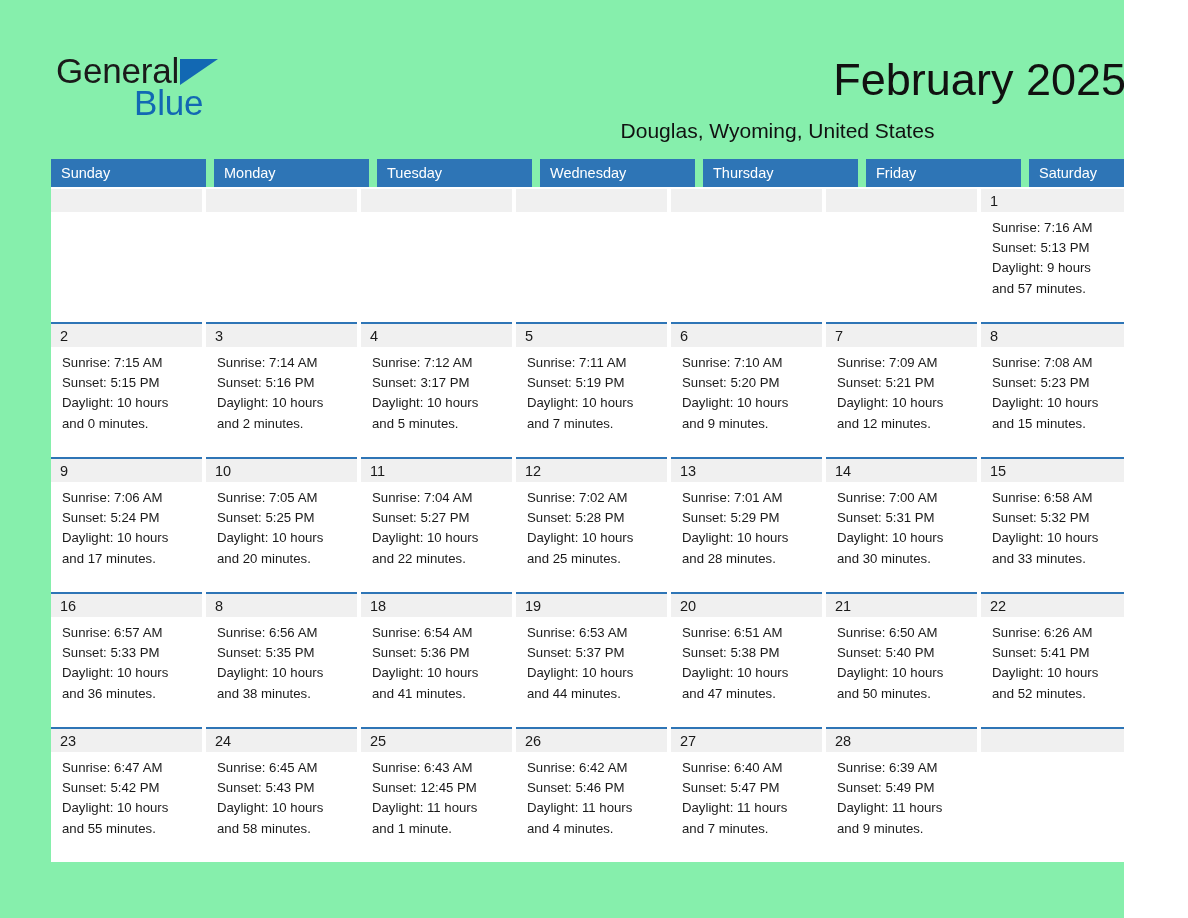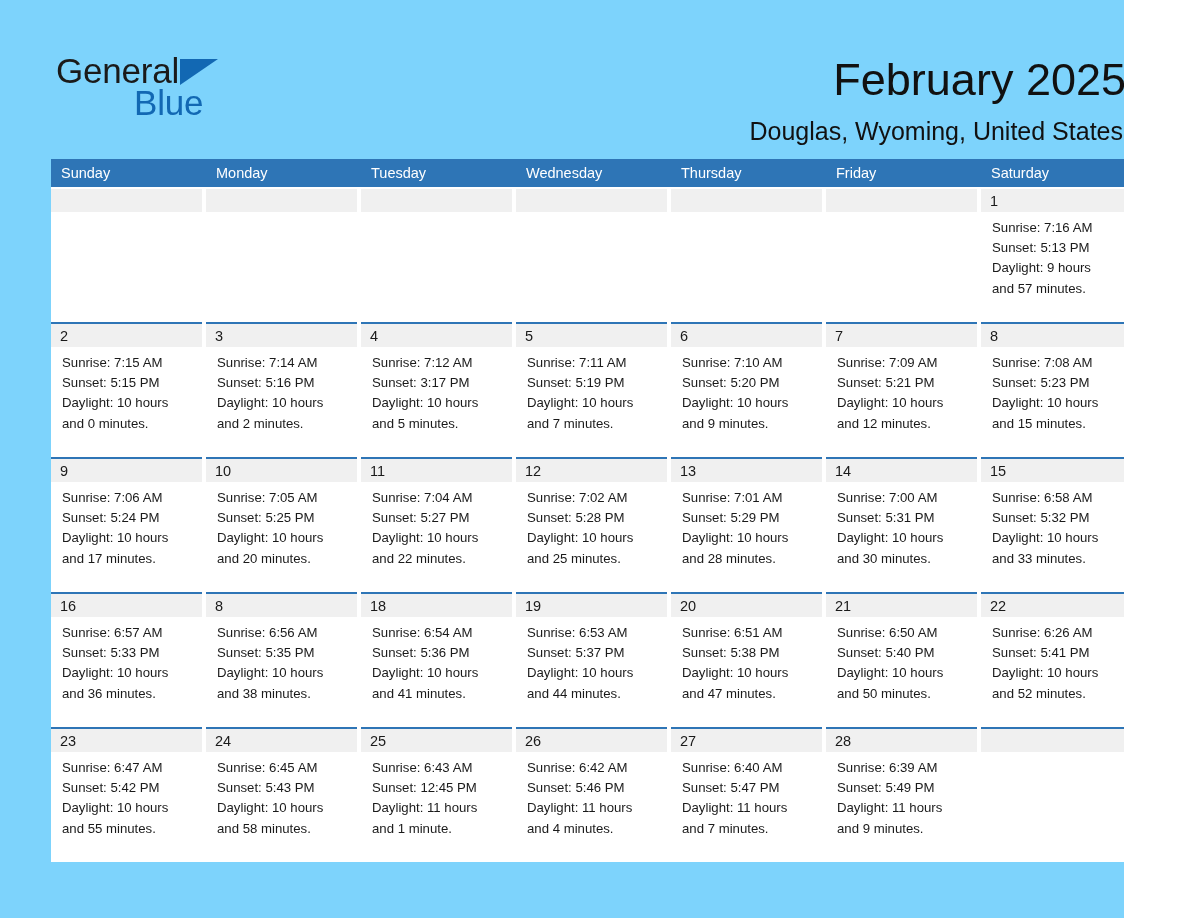--- a/index.html
+++ b/index.html
@@ -6,21 +6,21 @@
   html, body {
     margin: 0;
     padding: 0;
     background: #ffffff;
     font-family: "Liberation Sans", sans-serif;
   }
   #page {
     position: relative;
     width: 1124px;
     height: 918px;
-    background: #7dd3fc;
+    background: #86efac;
     overflow: hidden;
   }
 
   
   .page-header {
     position: absolute;
     left: 0; top: 0;
     width: 1188px;
     height: 150px;
   }
@@ -71,40 +71,41 @@
   }
   .cal-title {
     font-size: 45px;
     line-height: 52px;
     color: #111111;
     font-weight: normal;
     margin: 6px;
     letter-spacing: 0px;
   }
   .cal-subtitle {
-    font-size: 25px;
+    font-size: 21px;
     line-height: 30px;
     color: #111111;
     font-weight: normal;
     margin: 10px 9px 0 0;
     letter-spacing: 0px;
+    text-align: center;
   }
 
   
   .calendar {
     position: absolute;
     left: 51px;
     top: 159px;
     width: 1085px;
     border-collapse: separate;
     border-spacing: 0;
   }
   .cal-row { display: flex; width: 1085px; }
 
-  .dow-row { height: 28px; }
+  .dow-row { height: 28px; gap: 8px; }
   .dow-cell {
     flex: 0 0 155px;
     width: 155px;
     height: 28px;
     background: #2e75b6;
     color: #ffffff;
     font-size: 14.5px;
     line-height: 28px;
     padding-left: 10px;
     white-space: nowrap;

